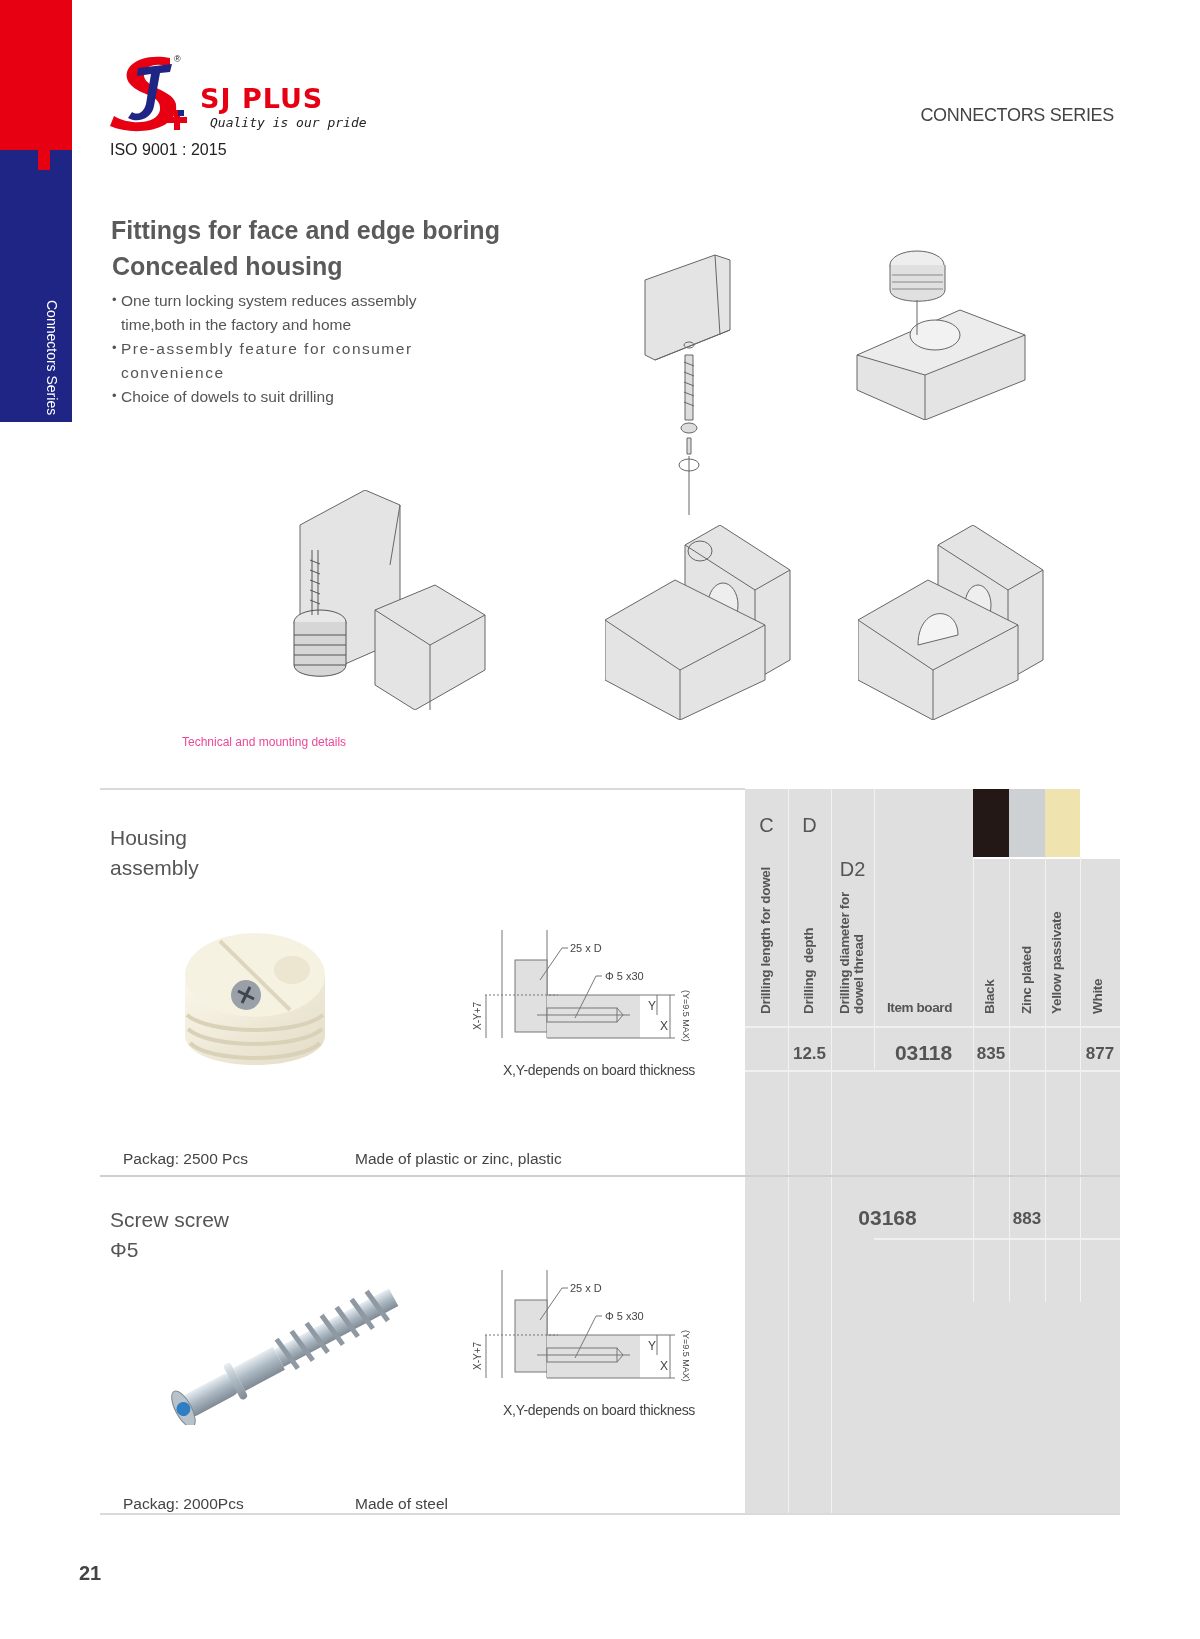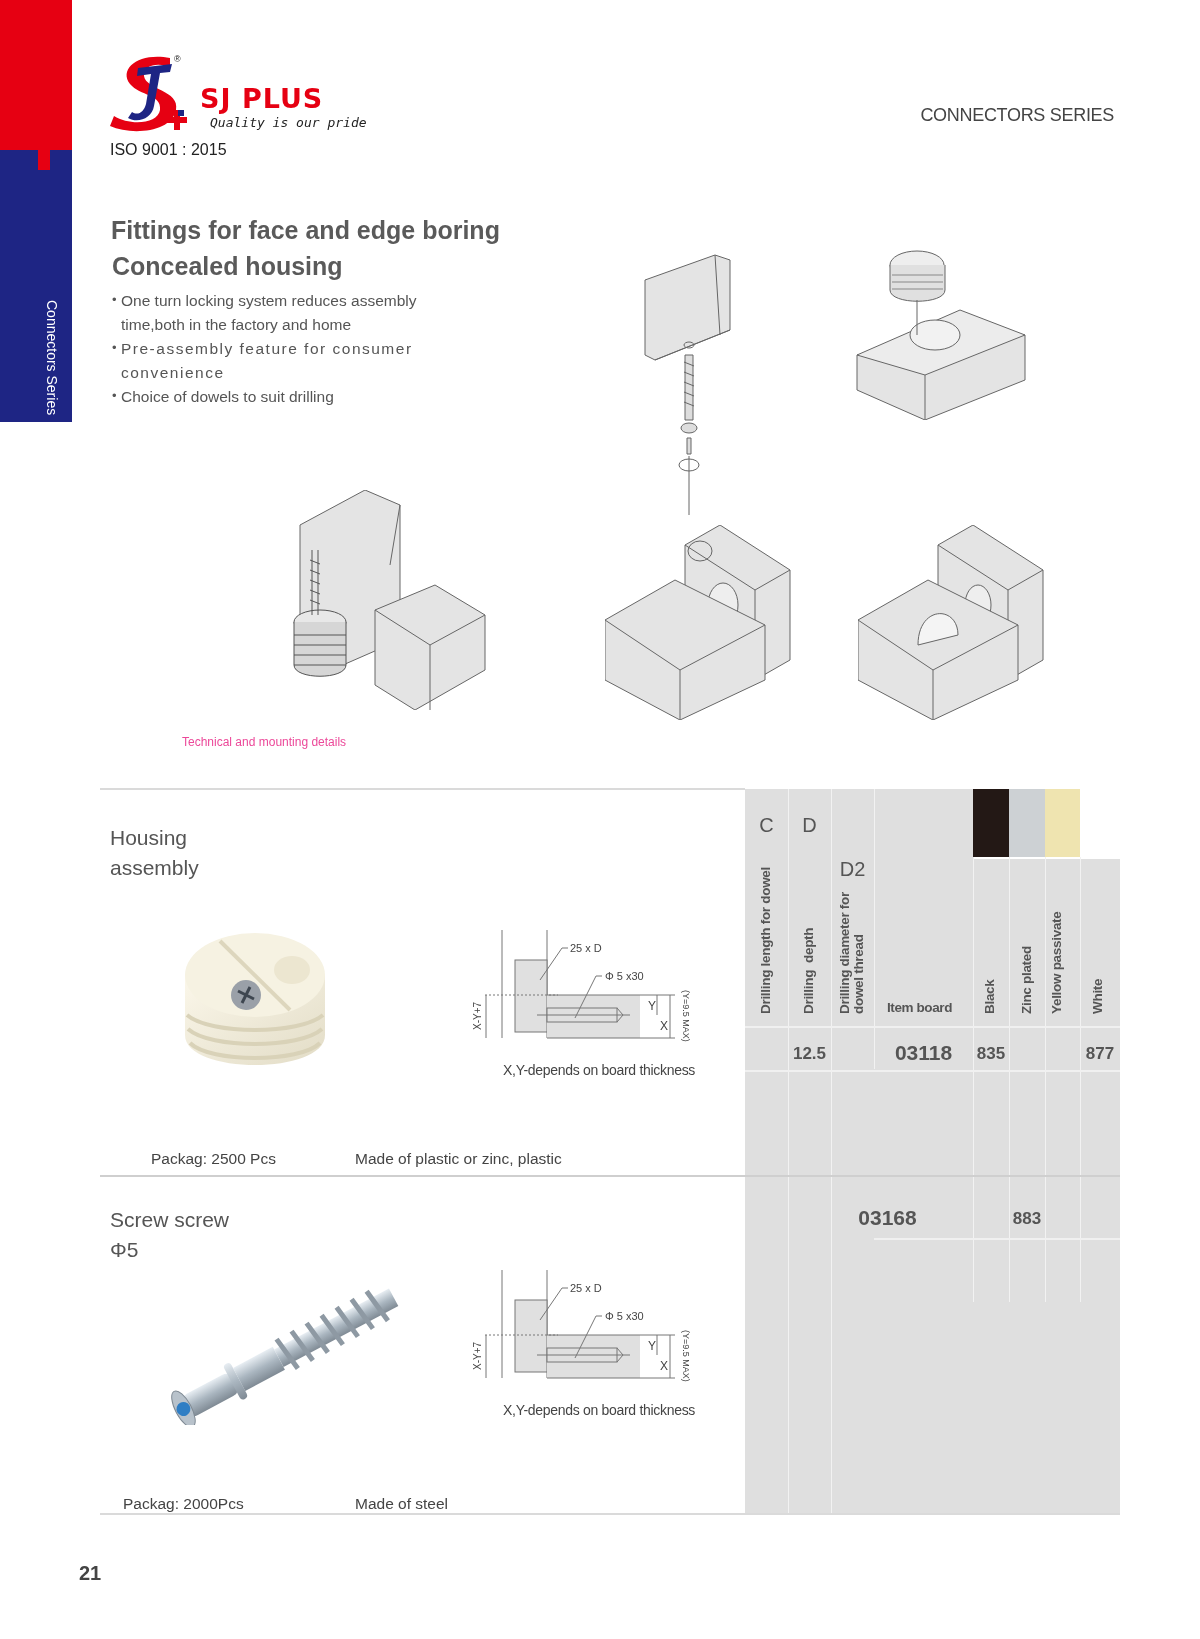--- a/index.html
+++ b/index.html
@@ -221,21 +221,21 @@
   <path d="M70 50 L92 18 L98 18" stroke="#777" fill="none"></path>
   <path d="M105 88 L126 46 L132 46" stroke="#777" fill="none"></path>
   <text x="100" y="22" font-size="11" fill="#444" font-family="Liberation Sans, sans-serif">25 x D</text>
   <text x="135" y="50" font-size="11" fill="#444" font-family="Liberation Sans, sans-serif">Φ 5 x30</text>
   <text x="178" y="80" font-size="12" fill="#444" font-family="Liberation Sans, sans-serif">Y</text>
   <text x="190" y="100" font-size="12" fill="#444" font-family="Liberation Sans, sans-serif">X</text>
   <text x="0" y="0" font-size="10" fill="#444" font-family="Liberation Sans, sans-serif" transform="translate(11,100) rotate(-90)">X-Y+7</text>
   <text x="0" y="0" font-size="9" fill="#444" font-family="Liberation Sans, sans-serif" transform="translate(213,60) rotate(90)">(Y=9.5 MAX)</text>
 </svg>
 <div class="dia-caption" style="left:503px;top:1062px;">X,Y-depends on board thickness</div>
-<div class="pack" style="left:123px;top:1150px;margin-left:28px;">Packag: 2500 Pcs</div>
+<div class="pack" style="left:123px;top:1150px;">Packag: 2500 Pcs</div>
 <div class="pack" style="left:355px;top:1150px;">Made of plastic or zinc, plastic</div>
 
 <div class="prod-title" style="top:1205px;">
   <div>Screw screw</div>
   <div>Φ5</div>
 </div>
 <svg class="illus" style="left:150px;top:1285px;width:270px;height:140px" viewBox="0 0 270 140">
   <defs>
     <linearGradient id="sg" x1="0" x2="0" y1="0" y2="1">
       <stop offset="0" stop-color="#e8eef3"></stop>

